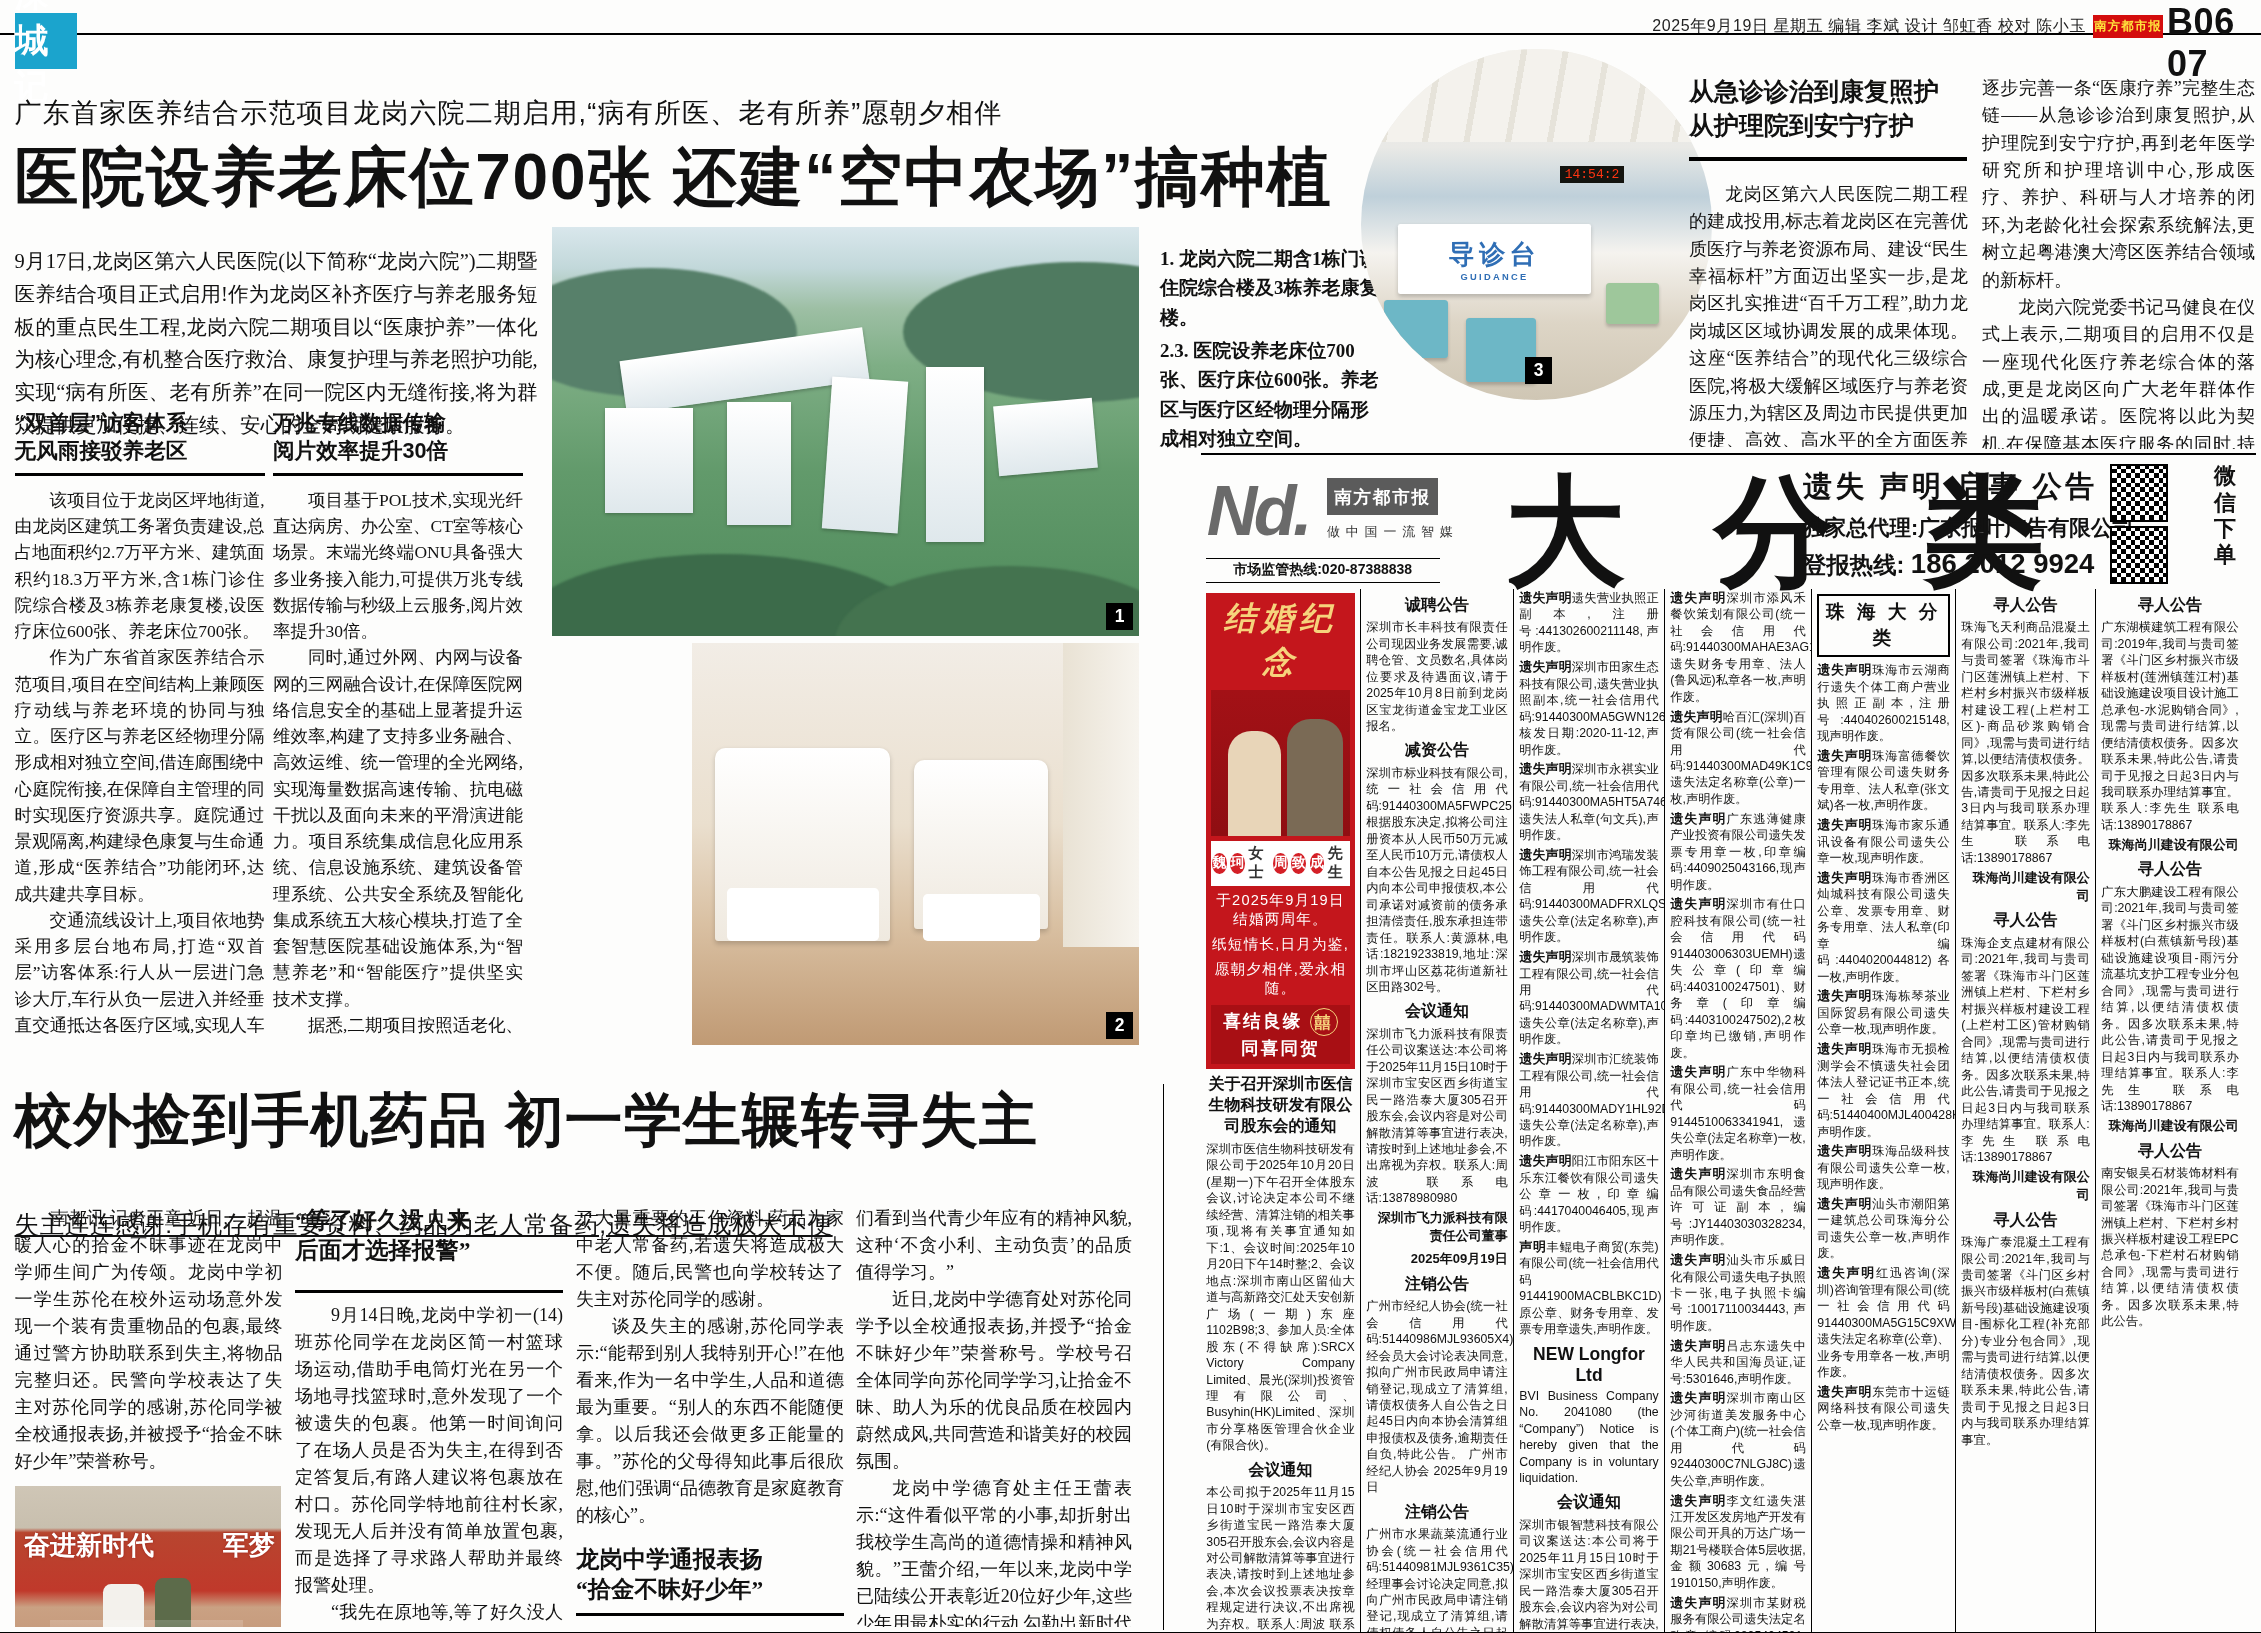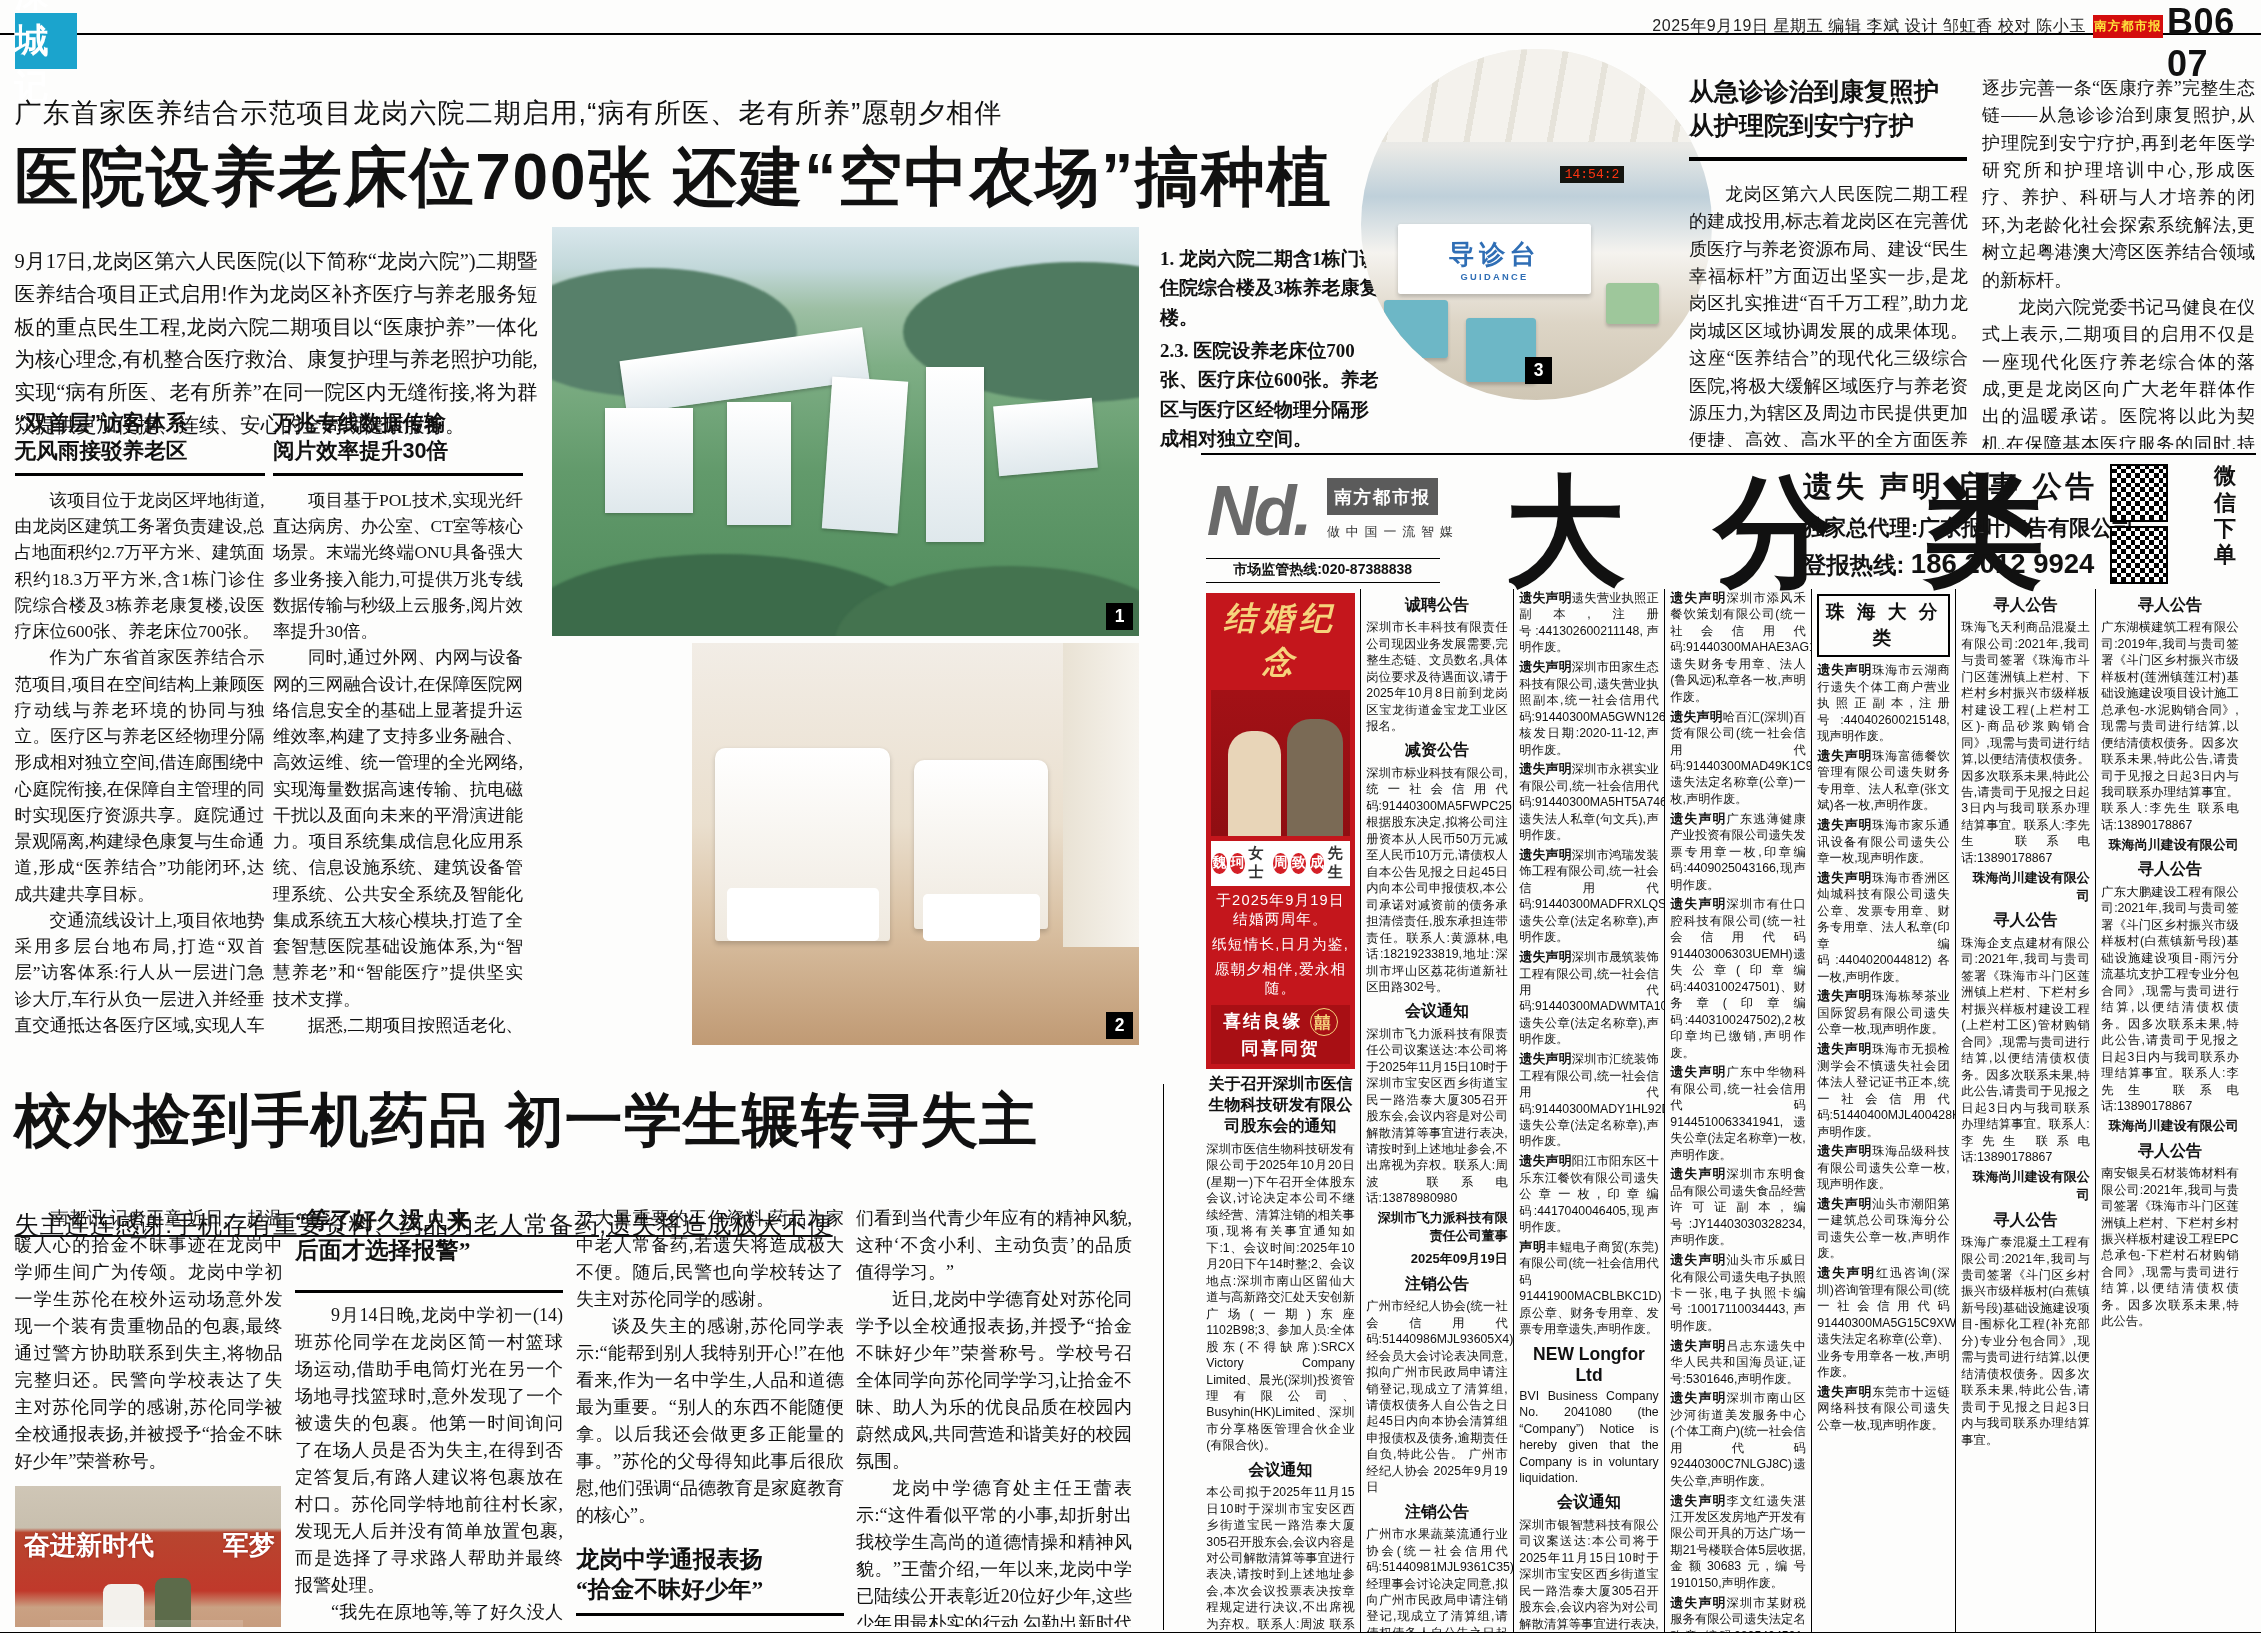--- a/index.html
+++ b/index.html
@@ -268,21 +268,21 @@
             <div class="wline">愿朝夕相伴,爱永相随。</div>
             <div class="wfoot">喜结良缘 <span class="xi">囍</span> 同喜同贺</div>
           </div>
           <div class="ad-h">关于召开深圳市医信生物科技研发有限公司股东会的通知</div>
           <p class="ad-p">深圳市医信生物科技研发有限公司于2025年10月20日(星期一)下午召开全体股东会议,讨论决定本公司不继续经营、清算注销的相关事项,现将有关事宜通知如下:1、会议时间:2025年10月20日下午14时整;2、会议地点:深圳市南山区留仙大道与高新路交汇处天安创新广场(一期)东座1102B98;3、参加人员:全体股东(不得缺席):SRCX Victory Company Limited、晨光(深圳)投资管理有限公司、Busyhin(HK)Limited、深圳市分享格医管理合伙企业(有限合伙)。</p>
           <div class="ad-h">会议通知</div>
           <p class="ad-p">本公司拟于2025年11月15日10时于深圳市宝安区西乡街道宝民一路浩泰大厦305召开股东会,会议内容是对公司解散清算等事宜进行表决,请按时到上述地址参会,本次会议投票表决按章程规定进行决议,不出席视为弃权。联系人:周波 联系电话:13878980980</p>
         </div>
         <div class="ad-col" style="width: 153px;">
           <div class="ad-h">诚聘公告</div>
-          <p class="ad-p">深圳市长丰科技有限责任公司现因业务发展需要,完整生态链、文员数名,具体岗位要求及待遇面议,请于2025年10月8日前到龙岗区宝龙街道金宝龙工业区报名。</p>
+          <p class="ad-p">深圳市长丰科技有限责任公司现因业务发展需要,诚聘仓管、文员数名,具体岗位要求及待遇面议,请于2025年10月8日前到龙岗区宝龙街道金宝龙工业区报名。</p>
           <div class="ad-h">减资公告</div>
           <p class="ad-p">深圳市标业科技有限公司,统一社会信用代码:91440300MA5FWPC25U,根据股东决定,拟将公司注册资本从人民币50万元减至人民币10万元,请债权人自本公告见报之日起45日内向本公司申报债权,本公司承诺对减资前的债务承担清偿责任,股东承担连带责任。联系人:黄源林,电话:18219233819,地址:深圳市坪山区荔花街道新社区田路302号。</p>
           <div class="ad-h">会议通知</div>
           <p class="ad-p">深圳市飞力派科技有限责任公司议案送达:本公司将于2025年11月15日10时于深圳市宝安区西乡街道宝民一路浩泰大厦305召开股东会,会议内容是对公司解散清算等事宜进行表决,请按时到上述地址参会,不出席视为弃权。联系人:周波 联系电话:13878980980</p>
           <div class="ad-sign">深圳市飞力派科技有限责任公司董事</div>
           <div class="ad-sign">2025年09月19日</div>
           <div class="ad-h">注销公告</div>
           <p class="ad-p">广州市经纪人协会(统一社会信用代码:51440986MJL93605X4),经会员大会讨论表决同意,拟向广州市民政局申请注销登记,现成立了清算组,请债权债务人自公告之日起45日内向本协会清算组申报债权及债务,逾期责任自负,特此公告。 广州市经纪人协会 2025年9月19日</p>
           <div class="ad-h">注销公告</div>
           <p class="ad-p">广州市水果蔬菜流通行业协会(统一社会信用代码:51440981MJL9361C35),经理事会讨论决定同意,拟向广州市民政局申请注销登记,现成立了清算组,请债权债务人自公告之日起45日内向本会清算组申报债权债务,逾期责任自负,特此公告。 广州市水果蔬菜流通行业协会 2025年9月19日</p>

